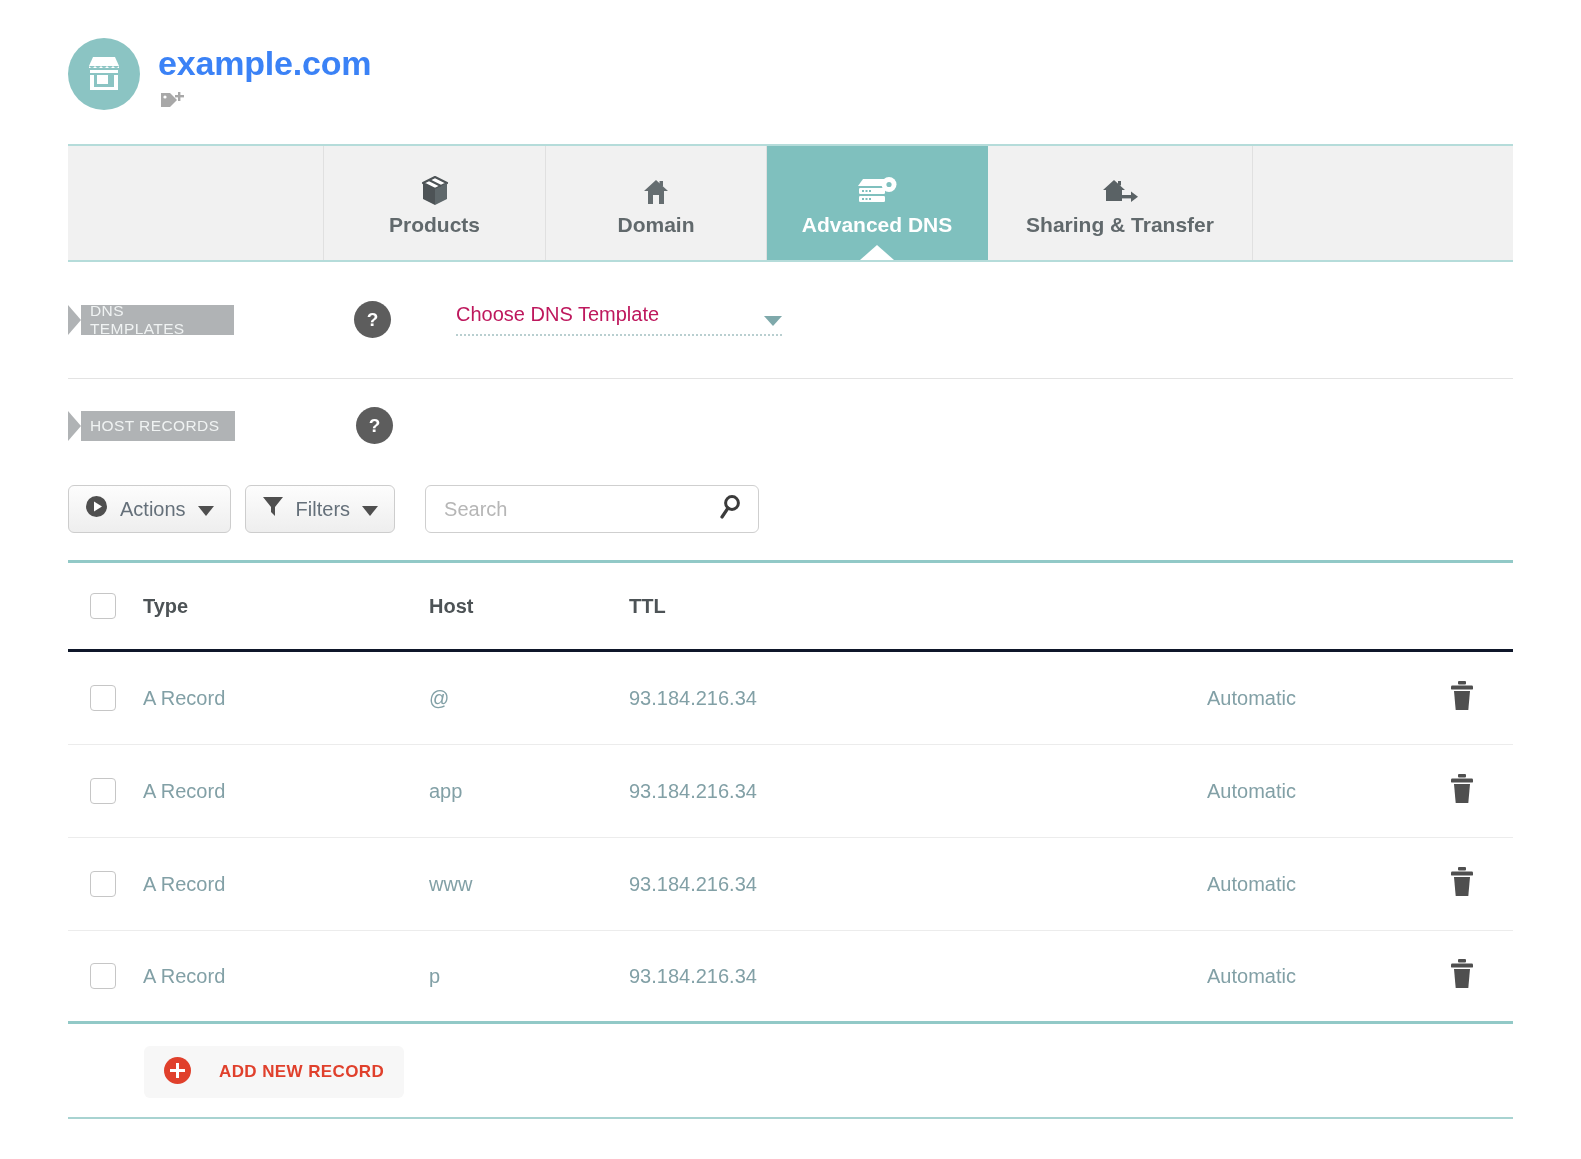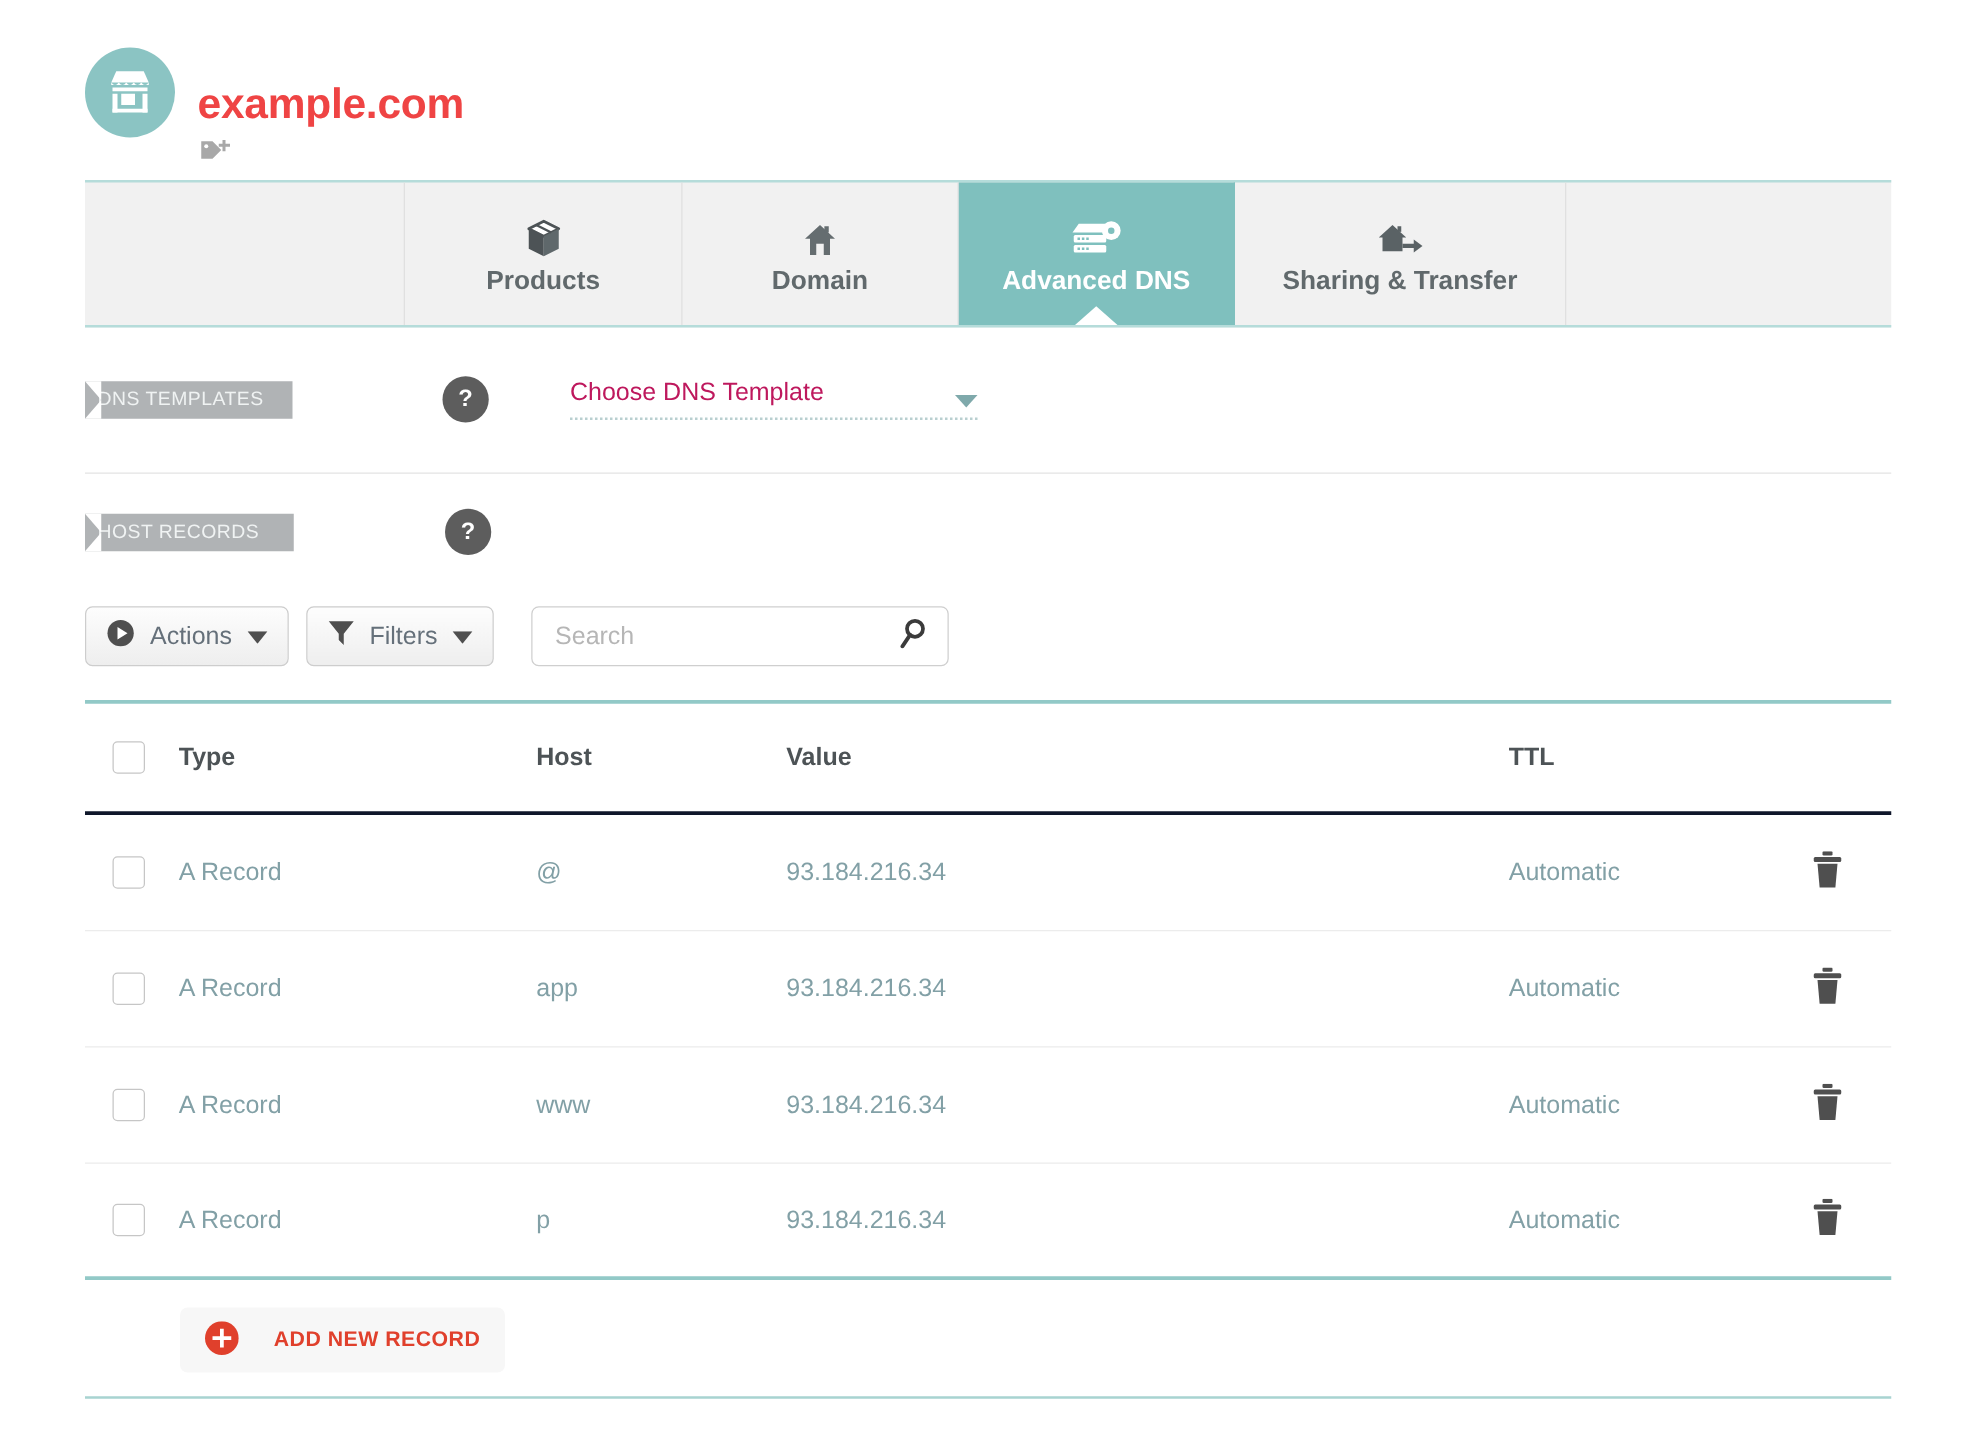--- a/index.html
+++ b/index.html
@@ -26,24 +26,23 @@
     width: 72px; height: 72px;
     border-radius: 50%;
     background: #8bc4c3;
     display: flex; align-items: center; justify-content: center;
     flex: 0 0 auto;
   }
   .domain-titlewrap { margin-left: 18px; padding-top: 8px; }
   .domain-title {
     font-size: 34px;
     font-weight: bold;
-    color: #ef4444;
+    color: #3b82f6;
     line-height: 1.05;
     letter-spacing: -0.2px;
-    margin-top: 20px;
   }
   .tag-add {
     margin-top: 7px;
     margin-left: 2px;
     display: inline-block;
   }
 
   
   .tabbar {
     position: absolute;
@@ -96,21 +95,21 @@
     left: 68px;
     display: flex;
     align-items: center;
   }
   .ribbon {
     position: relative;
     height: 30px;
     background: #b0b3b5;
     display: flex;
     align-items: center;
-    padding: 0 14px 0 10px;
+    padding: 0 14px 0 22px;
     color: #f0f3f3;
     font-size: 15.5px;
     letter-spacing: 0.4px;
   }
   .ribbon::before {
     content: "";
     position: absolute;
     left: 0; top: 0;
     width: 0; height: 0;
     border-top: 15px solid #ffffff;
@@ -417,21 +416,20 @@
     </div>
   </div>
 
   <div class="table">
     <div class="trow thead">
       <div class="c-check">
         <span class="cbox"></span>
       </div>
       <div class="c-type">Type</div>
       <div class="c-host">Host</div>
-      <div class="c-value">Value</div>
       <div class="c-ttl">TTL</div>
       <div class="c-del"></div>
     </div>
 
     <div class="trow">
       <div class="c-check">
         <span class="cbox"></span>
       </div>
       <div class="c-type cell">A Record</div>
       <div class="c-host cell">@</div>

